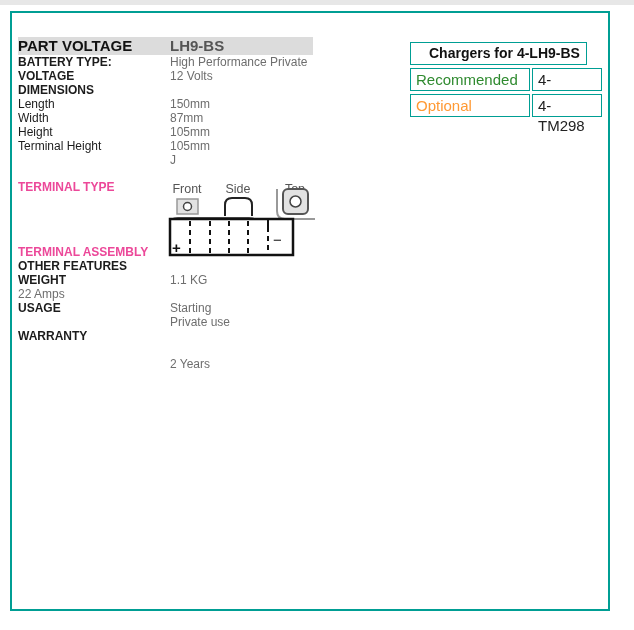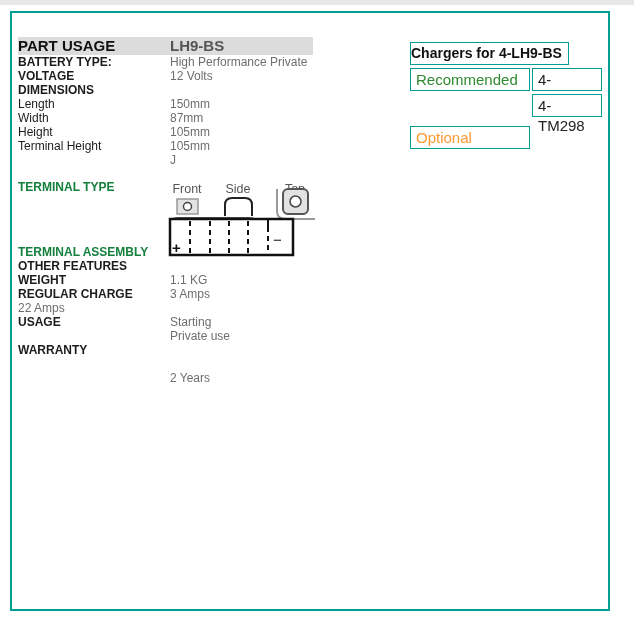--- a/index.html
+++ b/index.html
@@ -12,47 +12,47 @@
   .row{display:flex;height:14px;line-height:14px;white-space:nowrap;}
   .row .lab{width:152px;flex:0 0 152px;color:#1c1c1c;}
   .row .lab.b{font-weight:bold;}
   .row .val{color:#6e6e6e;}
   .row.part{height:18px;line-height:18px;background:#dcdcdc;width:295px;font-size:15px;}
   .row.part .lab{font-weight:bold;color:#111;}
   .row.part .val{font-weight:bold;color:#555;}
   .gap2{margin-top:14px;text-align:center;}
   
   .diagram-block{position:relative;height:80px;margin-top:12px;}
-  .dlabel{position:absolute;left:0;font-weight:bold;font-size:12px;color:#15803d;height:14px;line-height:14px;}
+  .dlabel{position:absolute;left:0;font-weight:bold;font-size:12px;color:#ec4899;height:14px;line-height:14px;}
   .dlabel.tt{top:1px;}
   .dlabel.ta{top:66px;}
   .dsvg{position:absolute;left:150px;top:-3px;}
   
   .chargers{position:absolute;left:398px;top:29px;font-size:15px;}
   .ch-title{display:inline-block;border:1px solid #009e94;background:#fff;
-    font-weight:bold;font-size:14px;color:#111;padding:2px 6px 3px 0;line-height:16px;}
+    font-weight:bold;font-size:14px;color:#111;padding:2px 6px 3px 18px;line-height:16px;}
   .ch-row{display:flex;margin-top:3px;}
   .ch-cell{border:1px solid #009e94;background:#fff;box-sizing:border-box;
     height:23px;line-height:20px;padding:1px 4px 0 5px;}
   .ch-cell.k{width:120px;margin-right:2px;}
   .ch-cell.v{width:70px;color:#222;}
   .ch-cell.green{color:#2f8a2f;}
-  .ch-cell.orange{color:#ff9933;margin-top:32px;}
+  .ch-cell.orange{color:#ff9933;}
 </style>
 </head>
 <body>
 
 <div class="top-strip"></div>
 
 <div class="container">
 
   <div class="spec">
 
     <div class="row part">
-      <span class="lab">PART USAGE</span>
+      <span class="lab">PART VOLTAGE</span>
       <span class="val">LH9-BS</span>
     </div>
 
     <div class="row">
       <span class="lab b">BATTERY TYPE:</span>
       <span class="val">High Performance Private</span>
     </div>
     <div class="row">
       <span class="lab b">VOLTAGE</span>
       <span class="val">12 Volts</span>
@@ -123,24 +123,20 @@
 
     <div class="row">
       <span class="lab b">OTHER FEATURES</span>
       <span class="val"></span>
     </div>
     <div class="row">
       <span class="lab b">WEIGHT</span>
       <span class="val">1.1 KG</span>
     </div>
     <div class="row">
-      <span class="lab b">REGULAR CHARGE</span>
-      <span class="val">3 Amps</span>
-    </div>
-    <div class="row">
       <span class="val">22 Amps</span>
     </div>
     <div class="row">
       <span class="lab b">USAGE</span>
       <span class="val">Starting</span>
     </div>
     <div class="row">
       <span class="lab"></span>
       <span class="val">Private use</span>
     </div>

